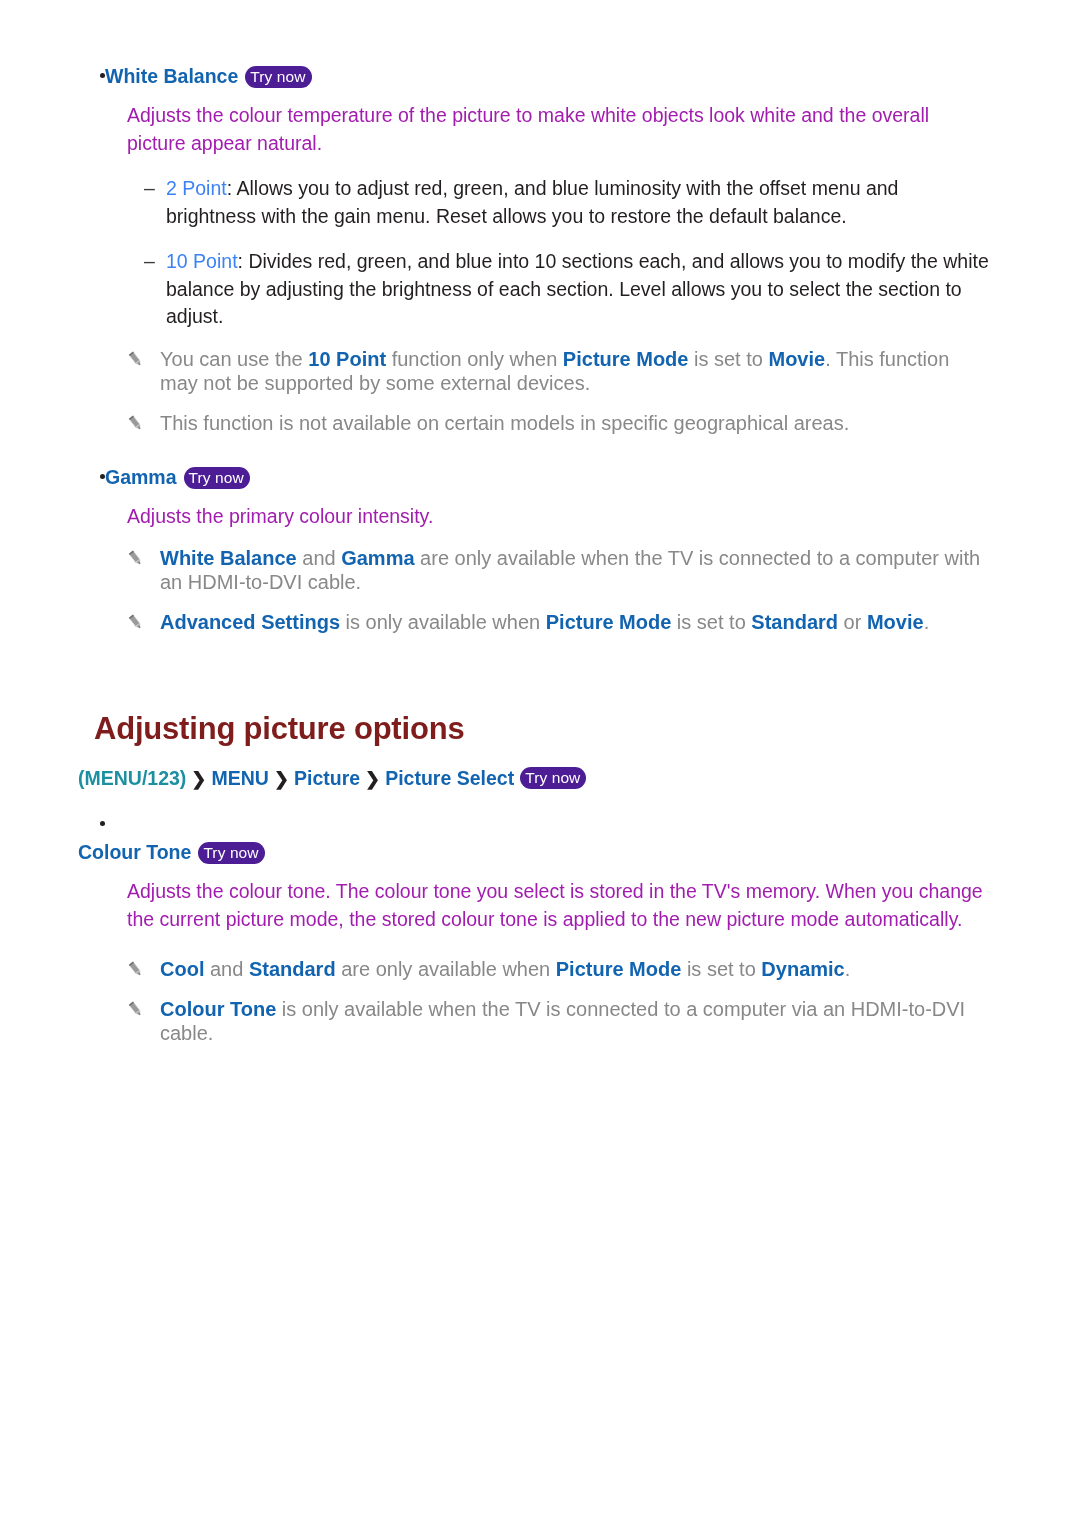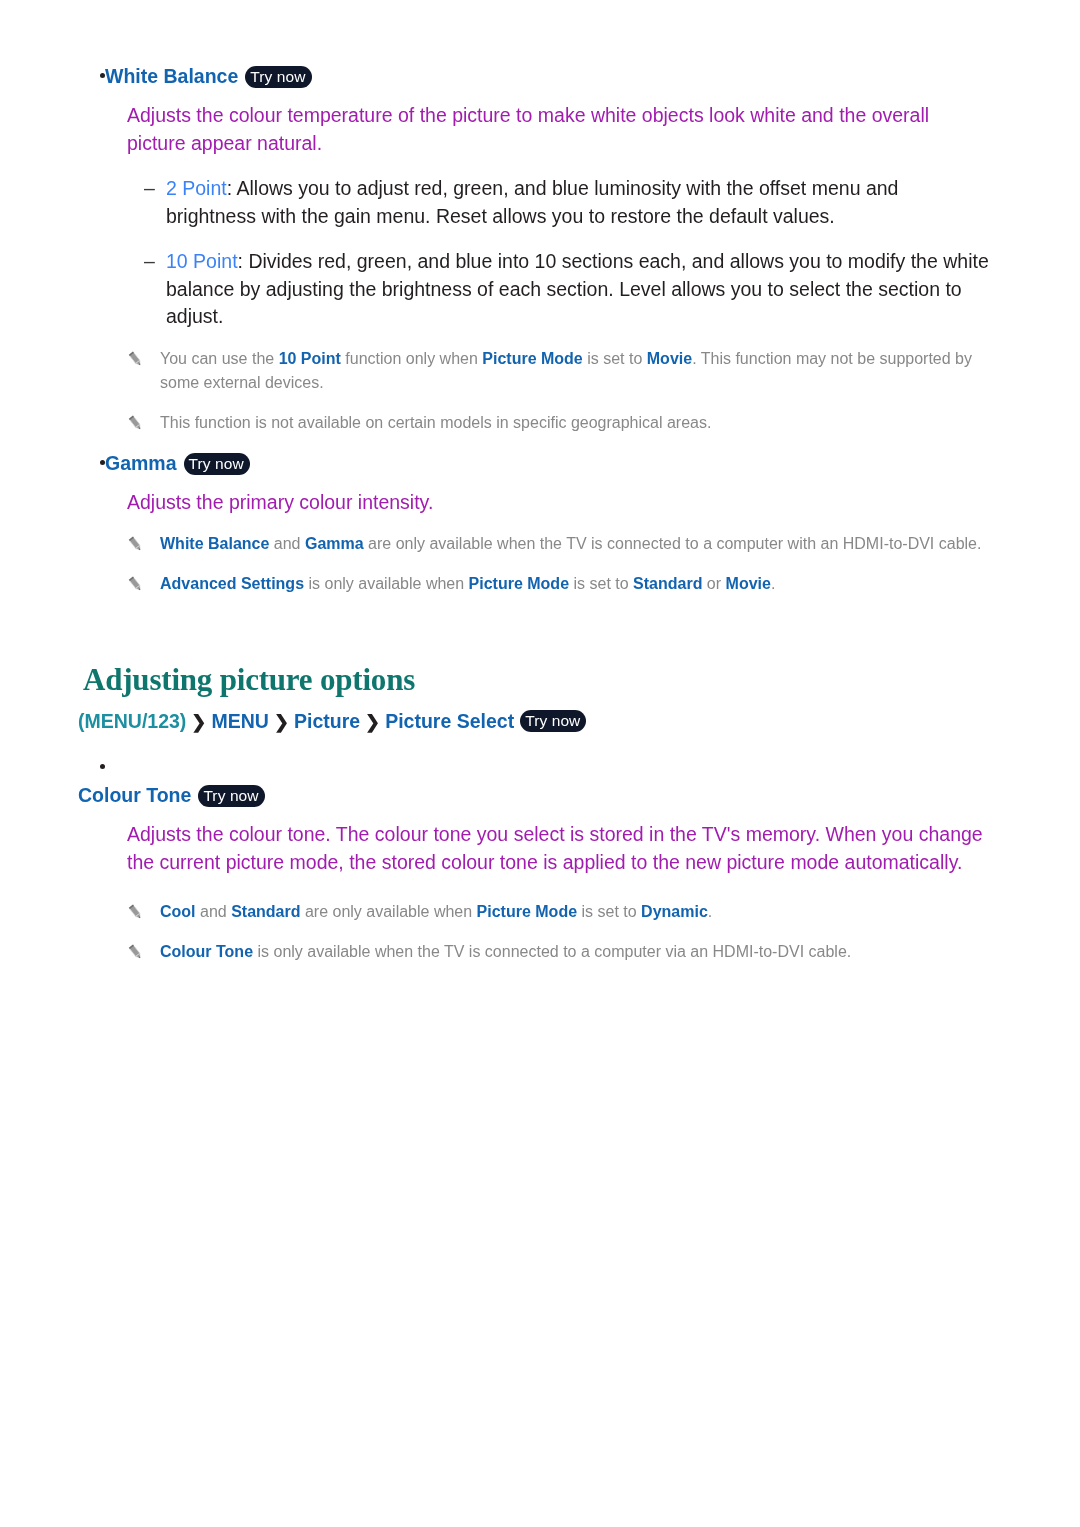--- a/index.html
+++ b/index.html
@@ -60,21 +60,21 @@
     font-size: 19.5px;
     line-height: 28px;
     font-weight: bold;
     color: #1264b0;
     white-space: nowrap;
   }
 
   
   .trynow {
     display: inline-block;
-    background: #0f172a;
+    background: #4c1d95;
     color: #ffffff;
     font-size: 15.5px;
     font-weight: normal;
     line-height: 19px;
     padding: 1px 6px 2px 5px;
     border-radius: 11px;
     margin-left: 7px;
     position: relative;
     top: -1px;
     letter-spacing: 0.1px;
@@ -122,38 +122,37 @@
     max-width: 885px;
   }
   .note-icon {
     flex: 0 0 35px;
     padding-top: 3px;
   }
   .note-icon svg {
     display: block;
   }
   .note-body {
-    font-size: 16px;
+    font-size: 20px;
     line-height: 24px;
     color: #888888;
   }
   .note-body .kw {
     color: #1264b0;
     font-weight: bold;
   }
 
   
   .sec-heading {
     font-size: 31px;
     line-height: 38px;
     font-weight: bold;
-    color: #0f766e;
-    margin: 5px;
+    color: #7f1d1d;
+    margin: 16px;
     letter-spacing: -0.2px;
-    font-family: Liberation Serif, serif;
   }
   .breadcrumb {
     font-size: 19.5px;
     line-height: 28px;
     font-weight: bold;
     margin-top: 8px;
     white-space: nowrap;
   }
   .bc-menu123 { color: #1c8fa0; }
   .bc-item { color: #1264b0; }
@@ -179,21 +178,21 @@
     <div class="bullet-dot"><span></span></div>
     <div class="bullet-title">
       <span>White Balance</span><span class="trynow">Try now</span>
     </div>
   </div>
 
   <p class="para desc">Adjusts the colour temperature of the picture to make white objects look white and the overall picture appear natural.</p>
 
   <div class="dash-row">
     <div class="dash-mark">–</div>
-    <div class="dash-body"><span class="kw">2 Point</span><span>:</span><span> Allows you to adjust red, green, and blue luminosity with the offset menu and brightness with the gain menu. Reset allows you to restore the default values.</span></div>
+    <div class="dash-body"><span class="kw">2 Point</span><span>:</span><span> Allows you to adjust red, green, and blue luminosity with the offset menu and brightness with the gain menu. Reset allows you to restore the default balance.</span></div>
   </div>
 
   <div class="dash-row">
     <div class="dash-mark">–</div>
     <div class="dash-body"><span class="kw">10 Point</span><span>:</span><span> Divides red, green, and blue into 10 sections each, and allows you to modify the white balance by adjusting the brightness of each section. Level allows you to select the section to adjust.</span></div>
   </div>
 
   <div class="note-row">
     <div class="note-icon">
       <svg width="20" height="20" viewBox="0 0 20 20">
@@ -215,21 +214,21 @@
           <rect x="8.4" y="2.6" width="5.2" height="10.6" fill="#9a9a9a" stroke="#dcdcdc" stroke-width="0.7"></rect>
           <rect x="8.4" y="2.0" width="5.2" height="1.6" fill="#6f6f6f"></rect>
           <polygon points="8.4,13.2 13.6,13.2 11,17.2" fill="#9a9a9a" stroke="#dcdcdc" stroke-width="0.6"></polygon>
           <polygon points="10.1,15.6 11.9,15.6 11,17.2" fill="#555555"></polygon>
         </g>
       </svg>
     </div>
     <div class="note-body">This function is not available on certain models in specific geographical areas.</div>
   </div>
 
-  <div class="bullet-row" style="margin-top:14px;">
+  <div class="bullet-row" style="margin-top:28px;">
     <div class="bullet-dot"><span></span></div>
     <div class="bullet-title">
       <span>Gamma</span><span class="trynow">Try now</span>
     </div>
   </div>
 
   <p class="para desc">Adjusts the primary colour intensity.</p>
 
   <div class="note-row">
     <div class="note-icon">

